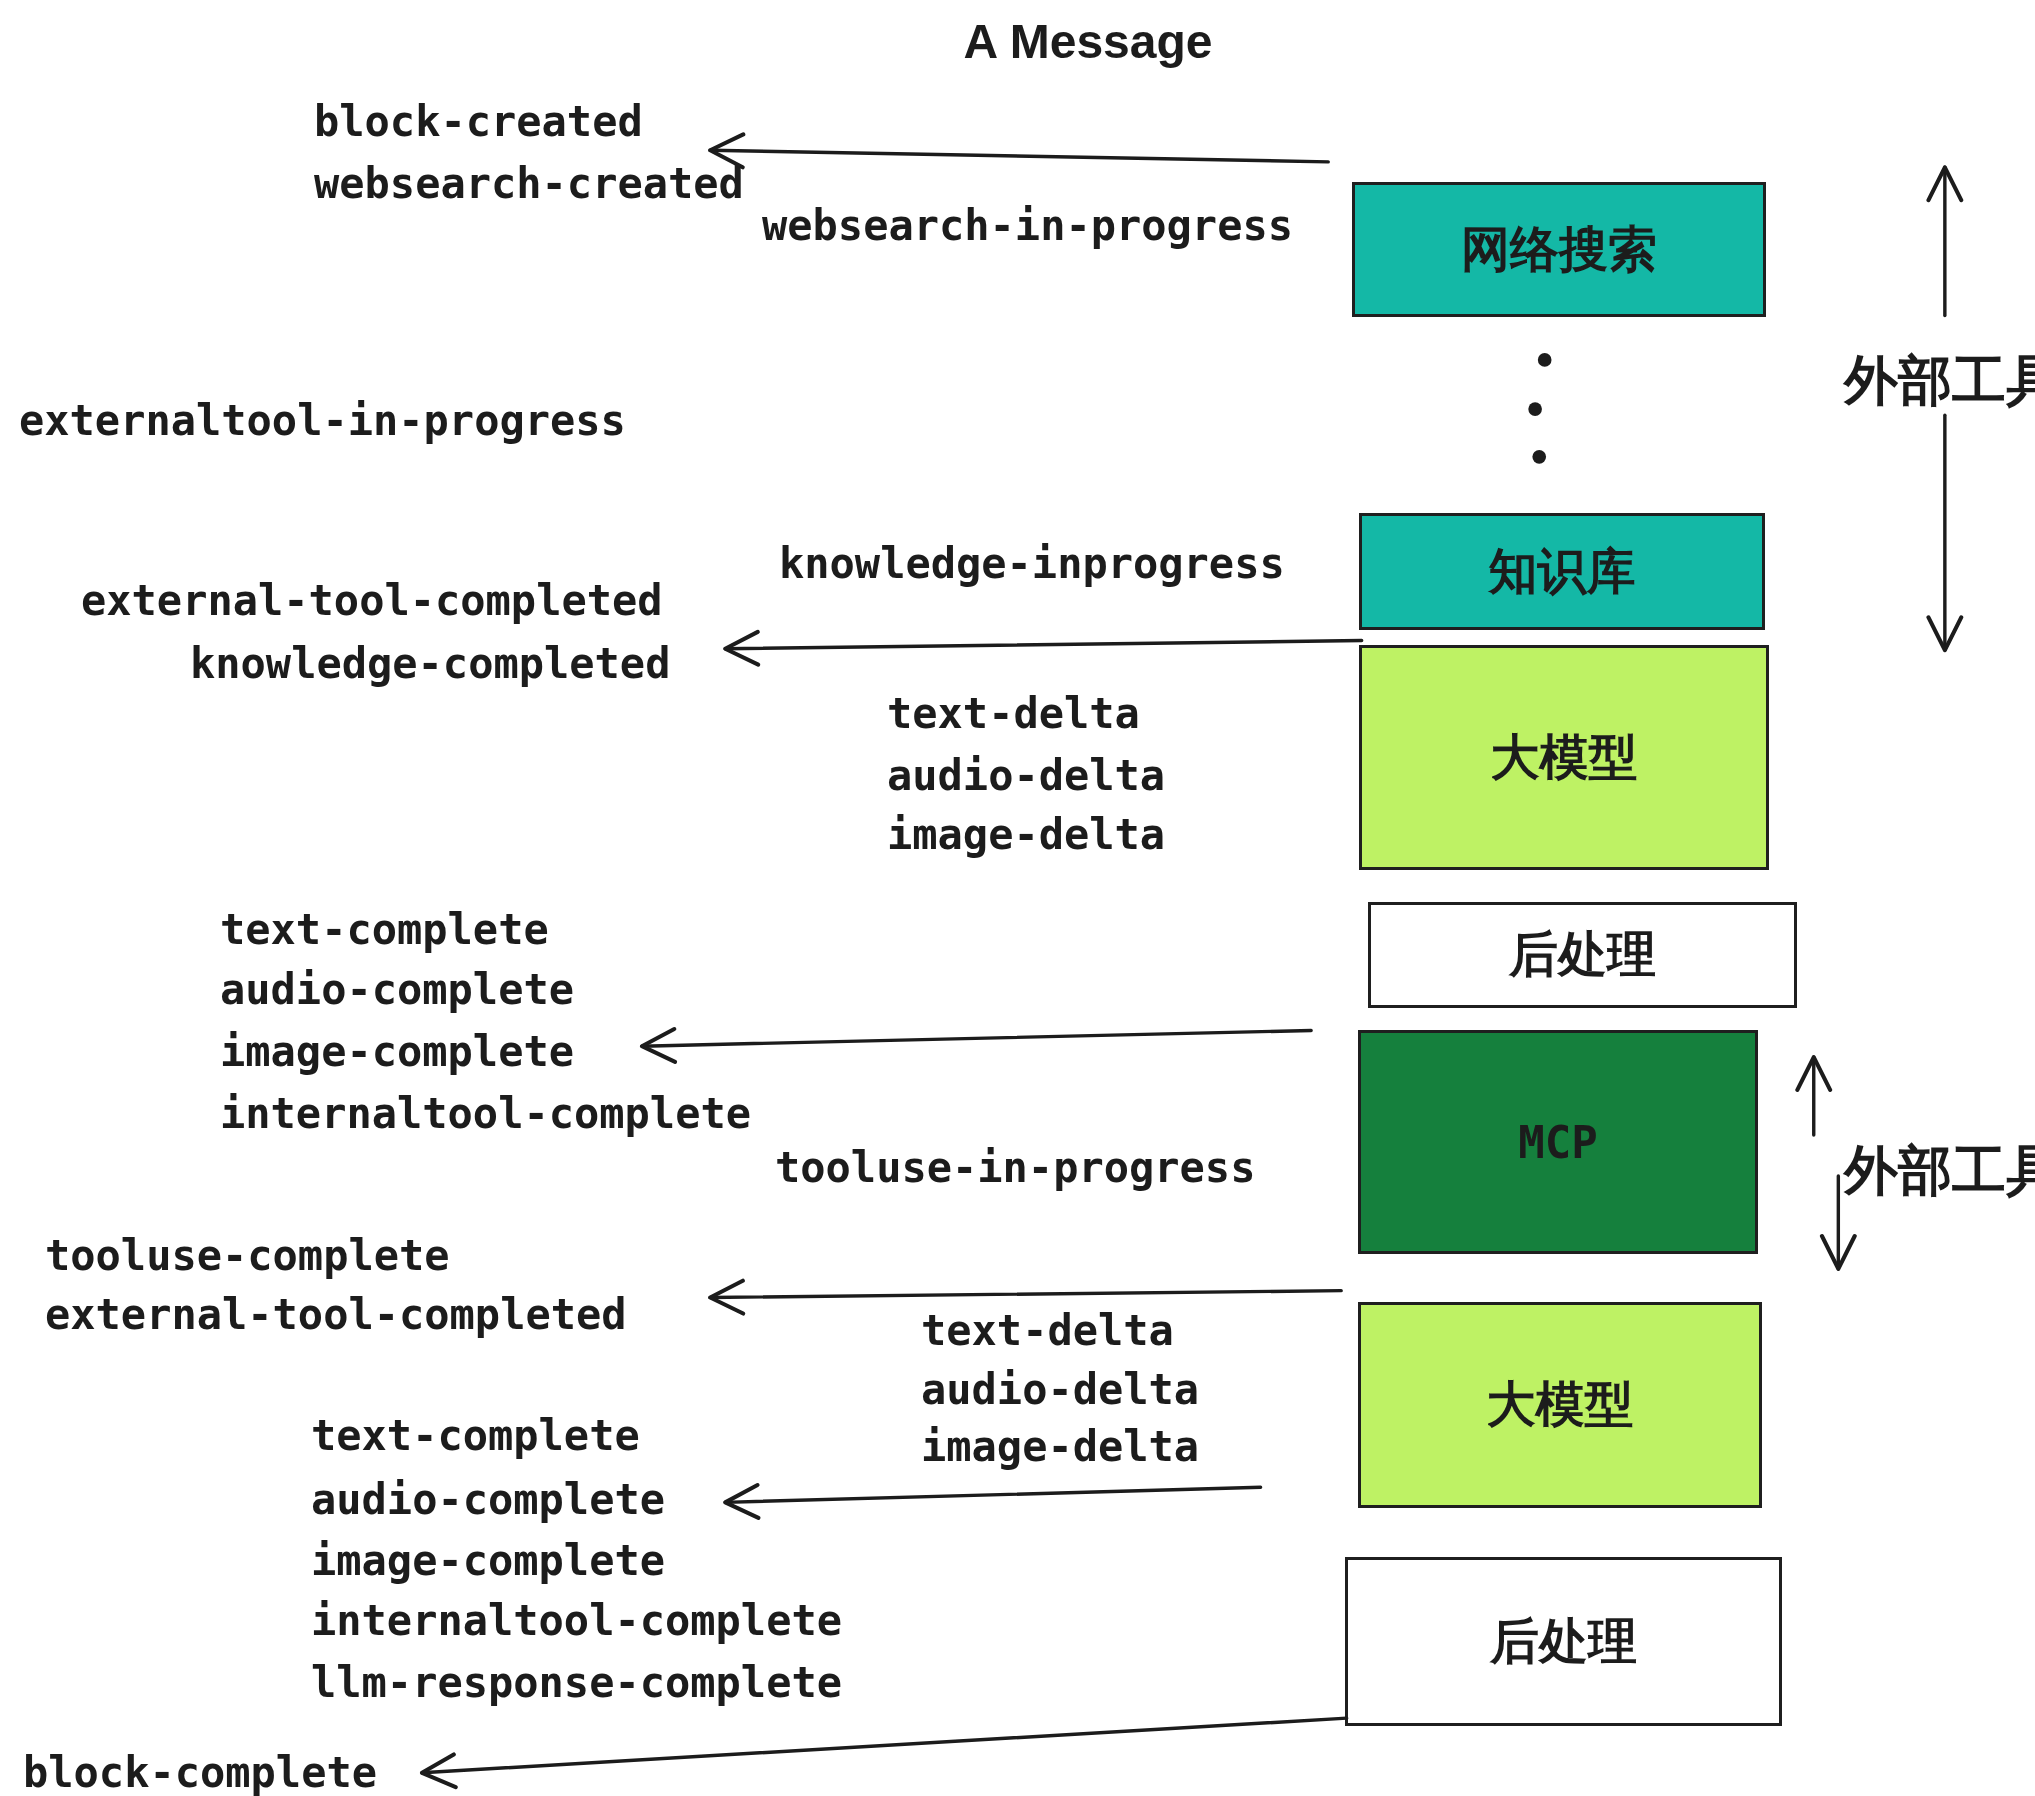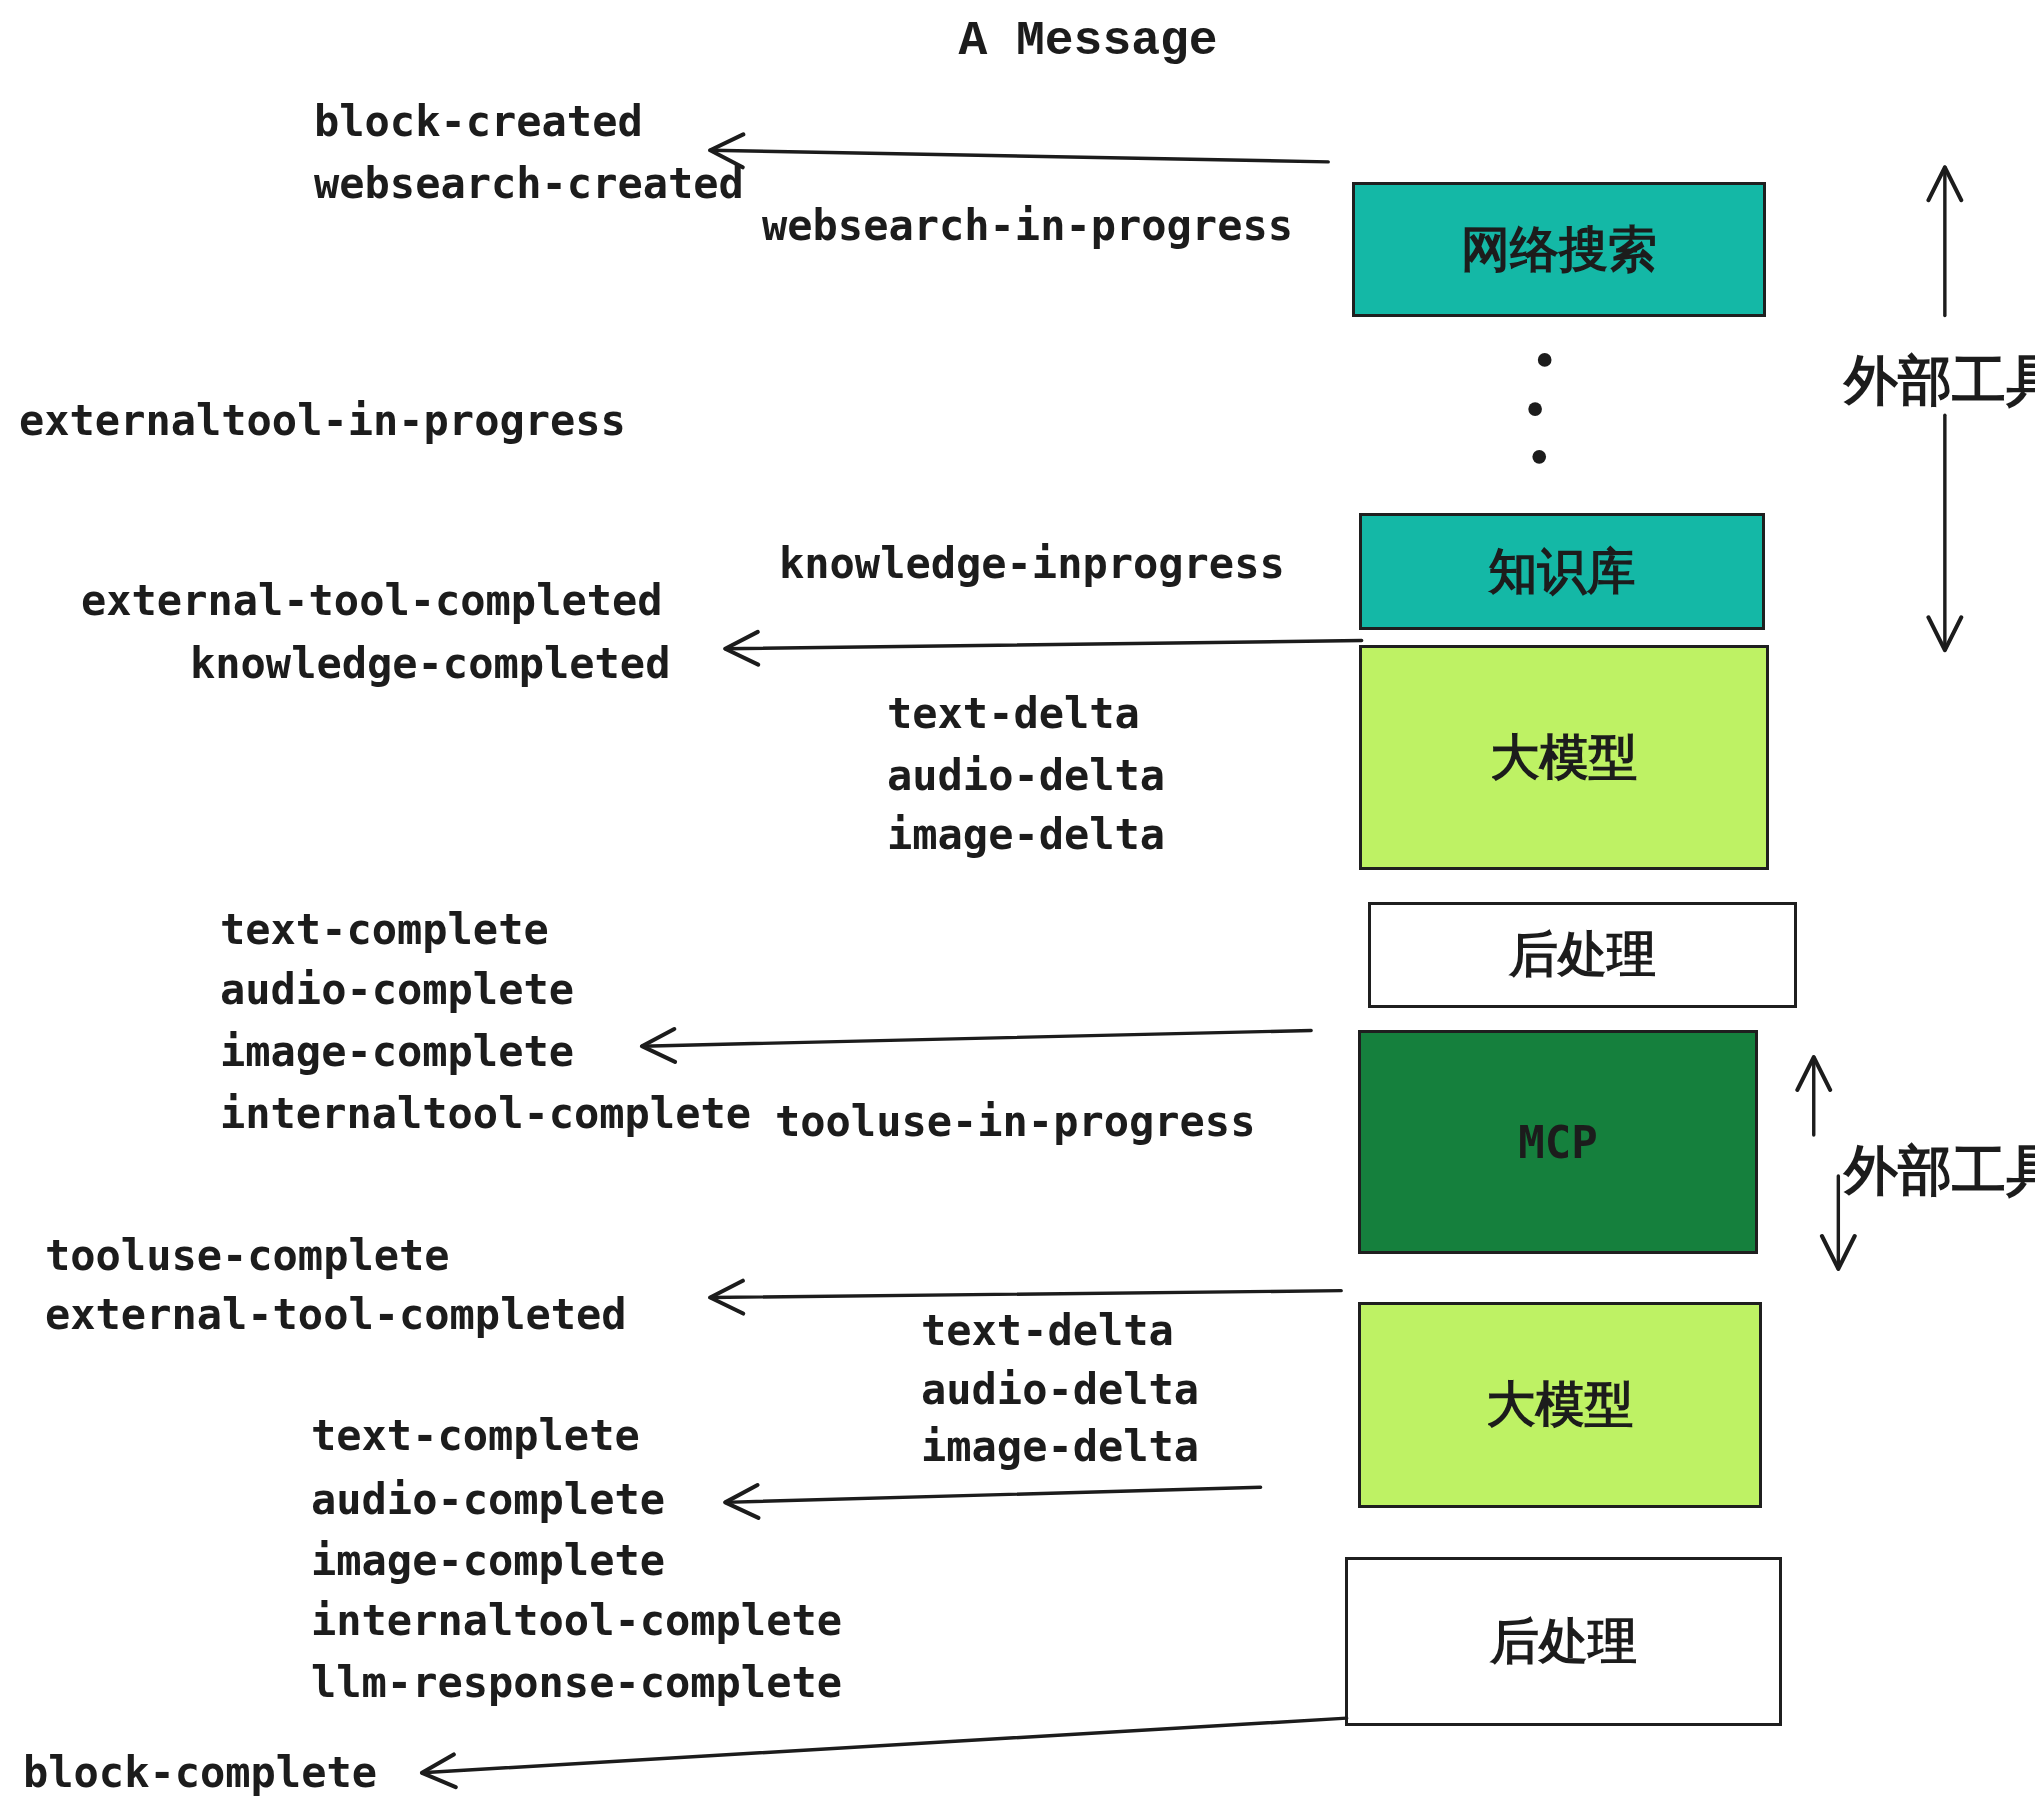--- a/index.html
+++ b/index.html
@@ -19,21 +19,21 @@
     font-weight:600;
     line-height:1;
     white-space:nowrap;
     color:#1c1c1c;
   }
   .title{
     position:absolute;
     left:941px;top:13.7px;width:294px;
     text-align:center;
     font-size:48px;font-weight:bold;
-    font-family:Liberation Mono, monospace;
+    font-family:Liberation Sans, sans-serif;
     color:#1c1c1c;
   }
   .box{
     position:absolute;
     border:3.4px solid #1f1f1f;
     box-sizing:border-box;
     display:flex;align-items:center;justify-content:center;
     font-family:"DejaVu Sans","Liberation Sans",sans-serif;
     font-size:49px;font-weight:600;
     color:#1c1c1c;
@@ -69,21 +69,21 @@
 
   <div class="evt" style="left:887px;top:693px">text-delta</div>
   <div class="evt" style="left:887px;top:755px">audio-delta</div>
   <div class="evt" style="left:887px;top:814px">image-delta</div>
 
   <div class="evt" style="left:220px;top:909px">text-complete</div>
   <div class="evt" style="left:220px;top:969px">audio-complete</div>
   <div class="evt" style="left:220px;top:1031px">image-complete</div>
   <div class="evt" style="left:220px;top:1093px">internaltool-complete</div>
 
-  <div class="evt" style="left:775px;top:1101px">tooluse-in-progress</div>
+  <div class="evt" style="left:775px;top:1147px">tooluse-in-progress</div>
 
   <div class="evt" style="left:45px;top:1235px">tooluse-complete</div>
   <div class="evt" style="left:45px;top:1294px">external-tool-completed</div>
 
   <div class="evt" style="left:921px;top:1310px">text-delta</div>
   <div class="evt" style="left:921px;top:1369px">audio-delta</div>
   <div class="evt" style="left:921px;top:1426px">image-delta</div>
 
   <div class="evt" style="left:311px;top:1415px">text-complete</div>
   <div class="evt" style="left:311px;top:1479px">audio-complete</div>

